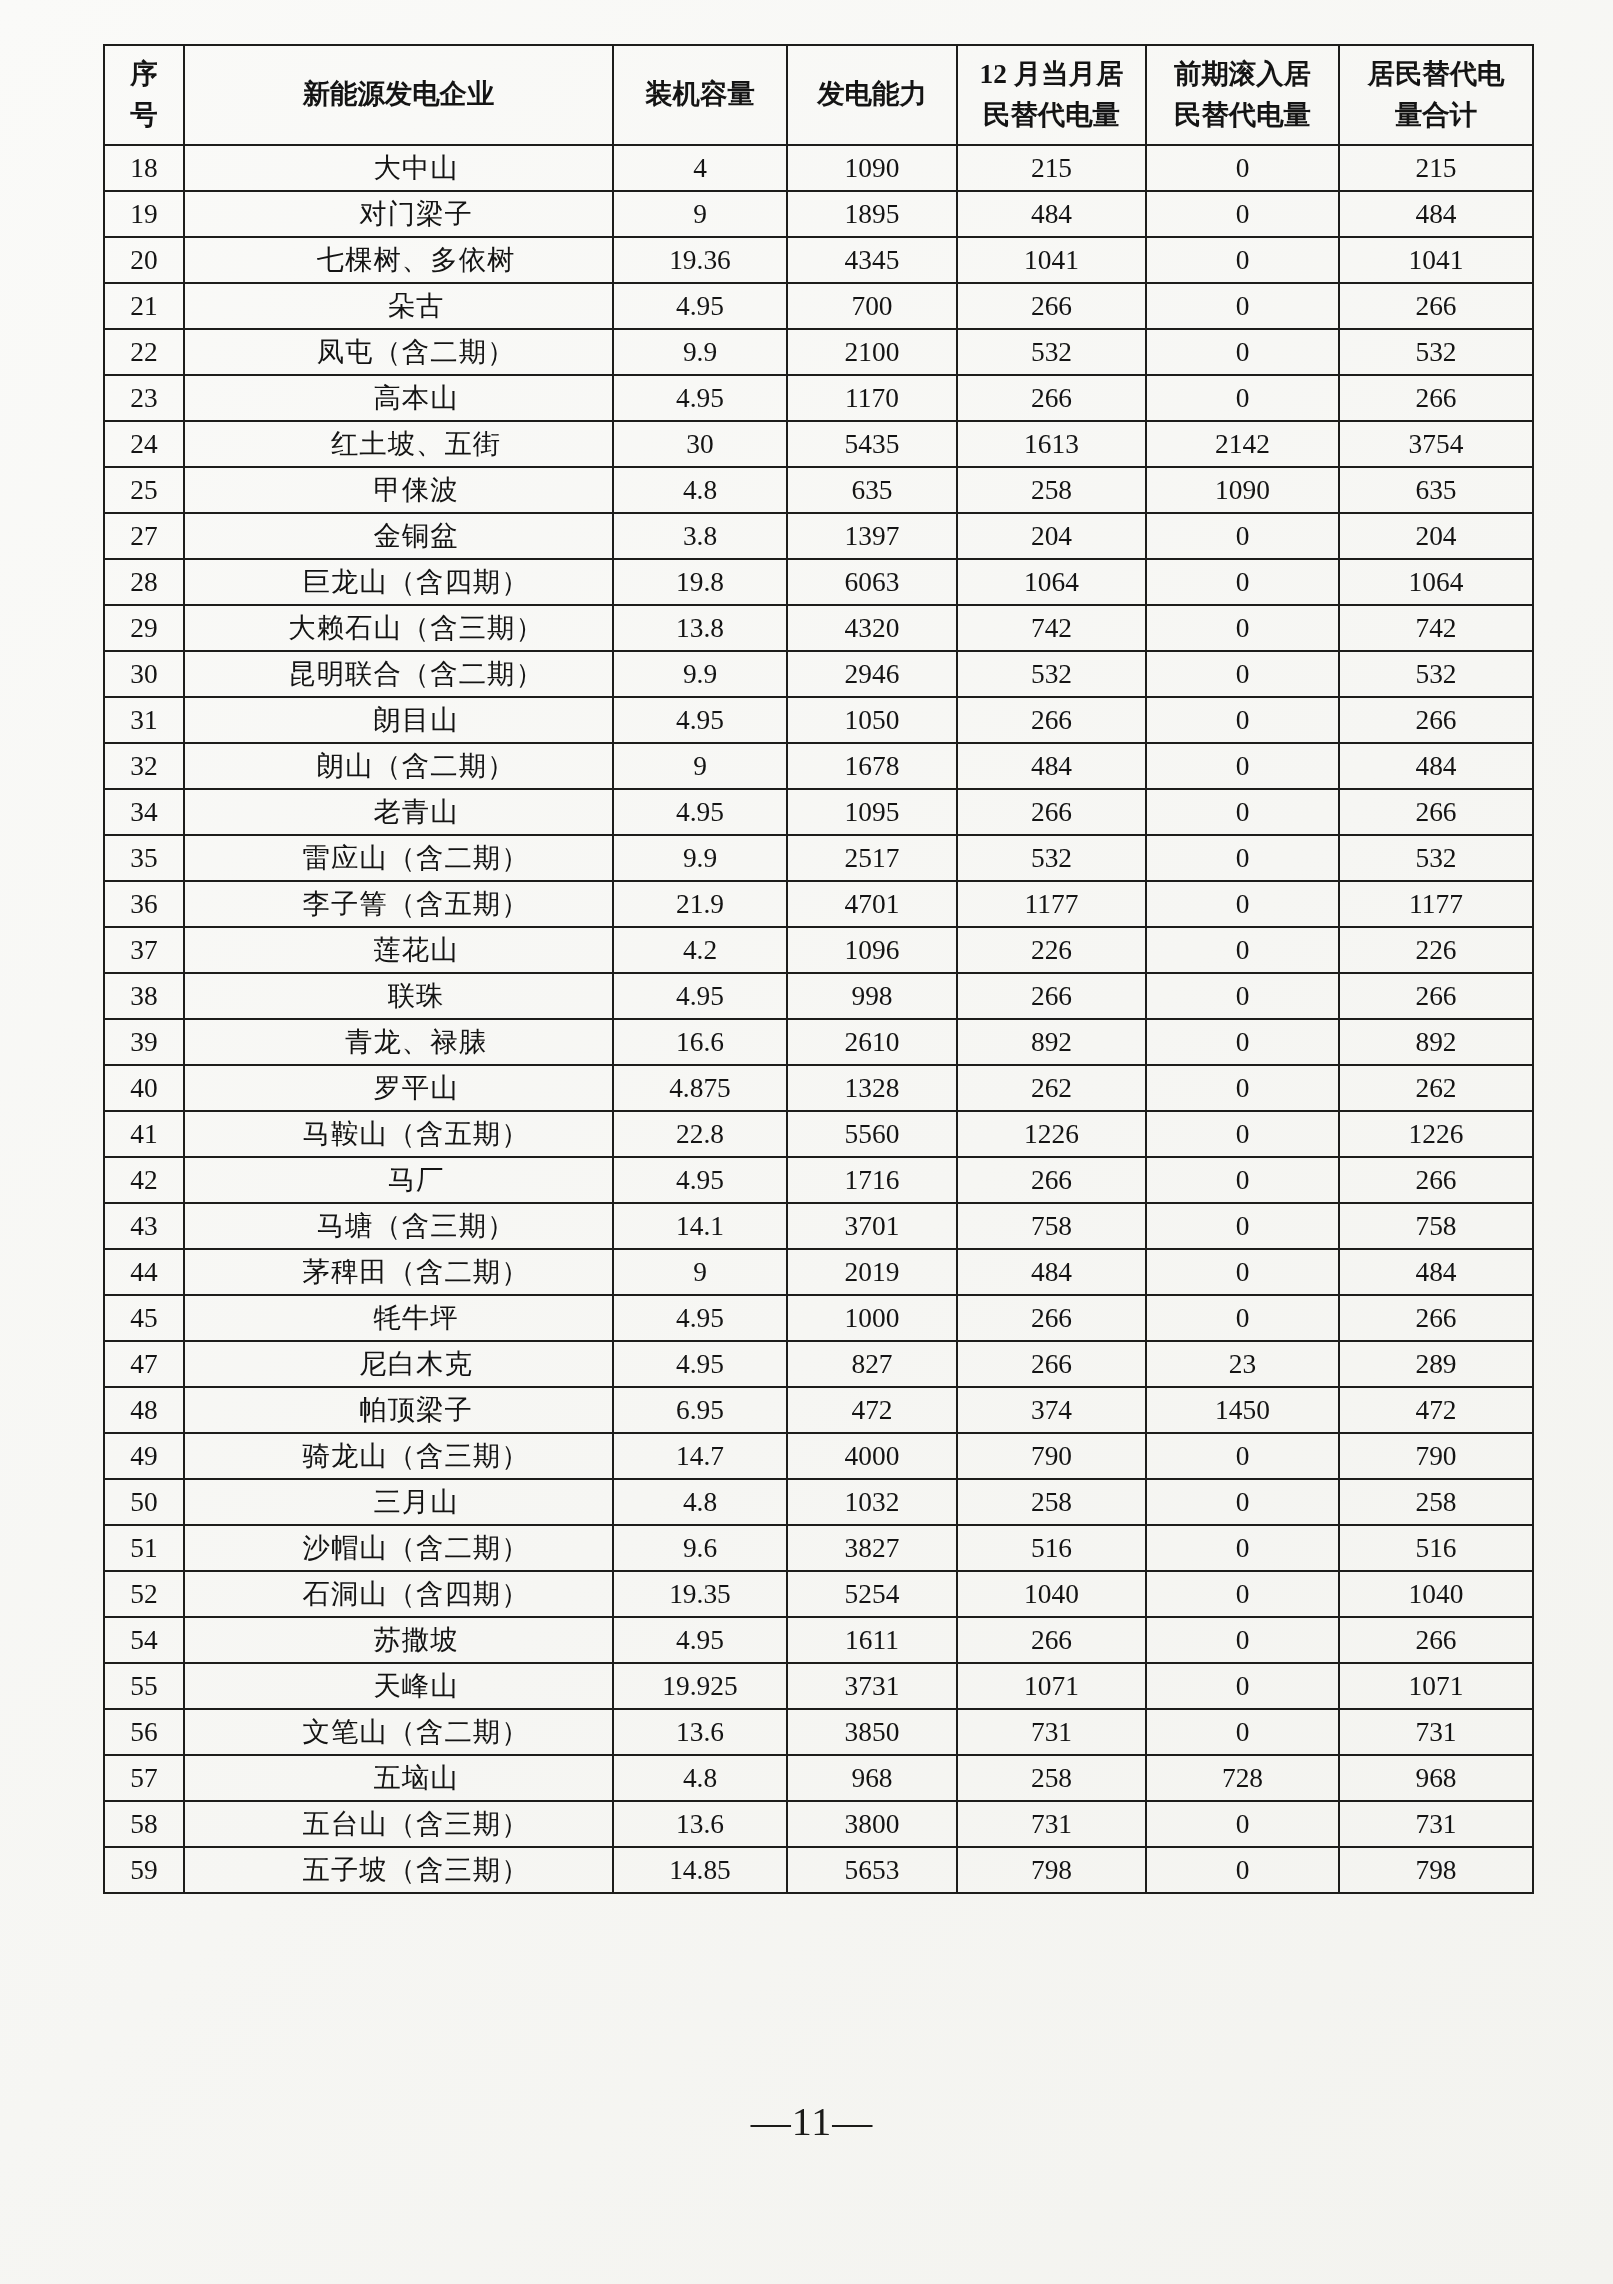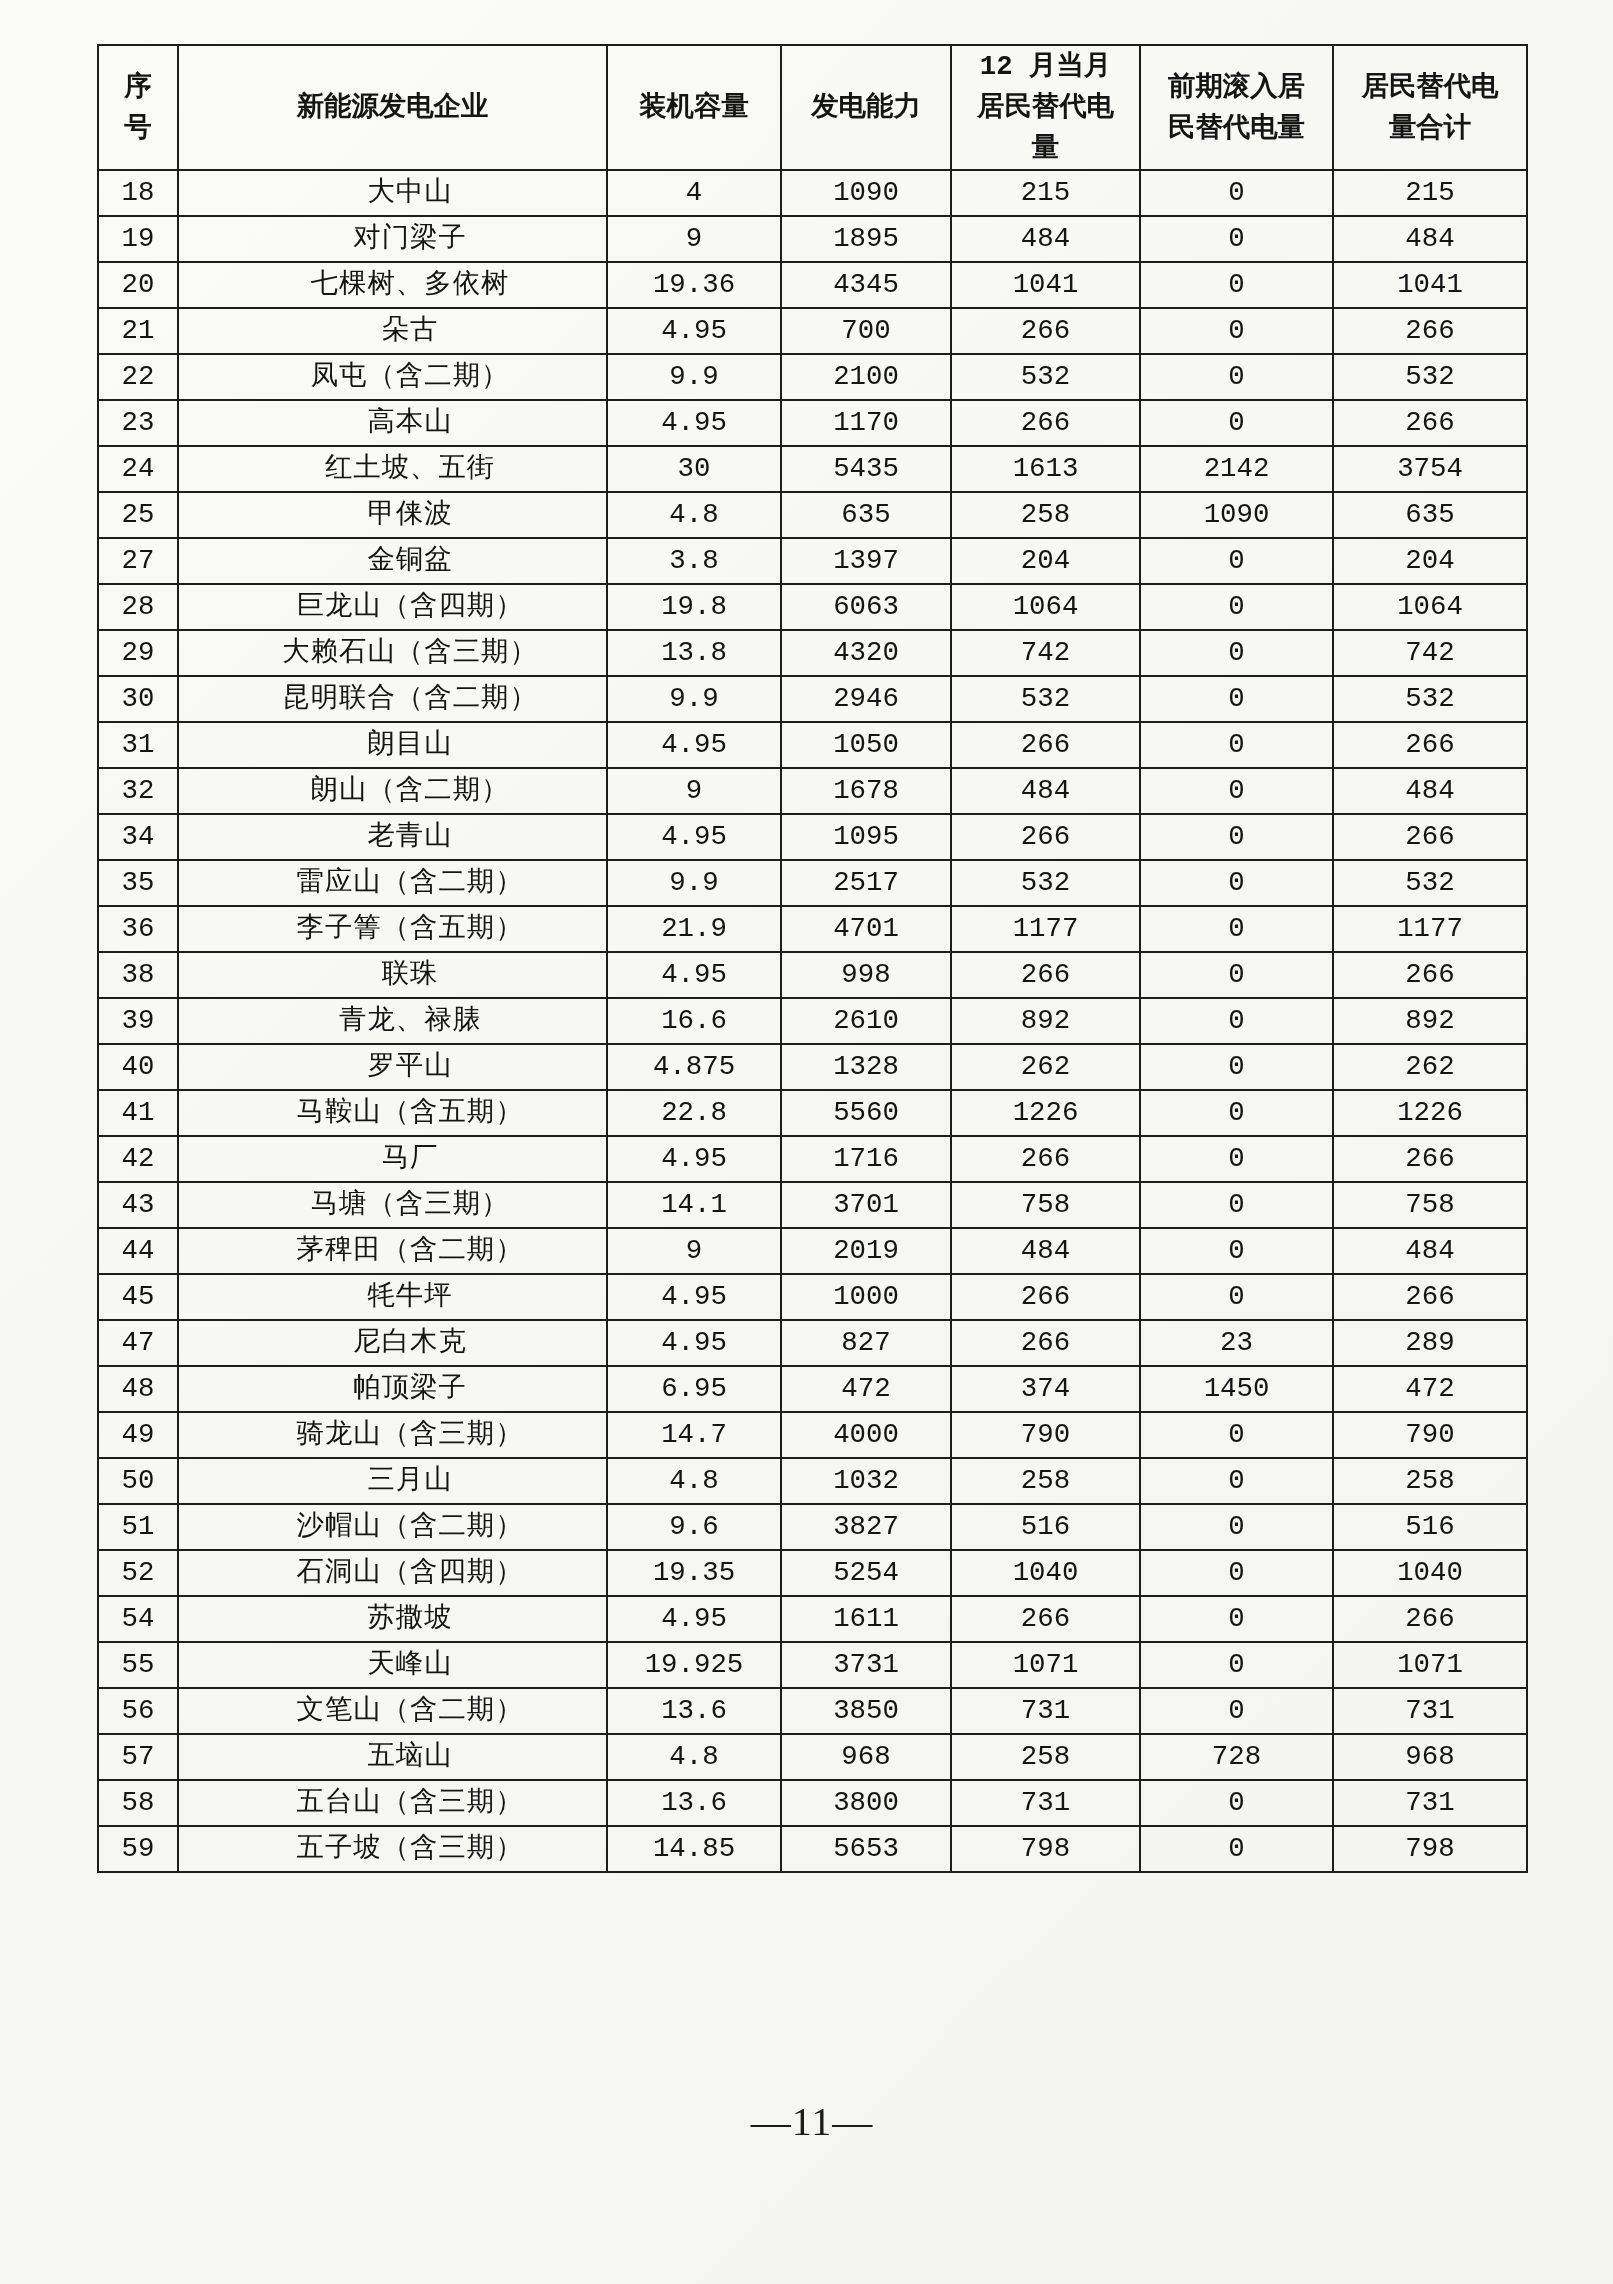--- a/index.html
+++ b/index.html
@@ -8,24 +8,23 @@
     background:#e9e9e6;
     font-family:"Liberation Serif","DejaVu Serif",serif;
     color:#141414;
   }
   .page{
     position:relative;width:1613px;height:2285px;
     background:linear-gradient(135deg,#fafaf8 0%,#f6f6f3 55%,#f3f3ef 100%);
     overflow:hidden;
   }
   table.power{
-    position:absolute;left:97px;top:44px;width:1430px;
+    position:absolute;left:103px;top:44px;width:1430px;
     border-collapse:collapse;table-layout:fixed;
     background:transparent;
-    font-family:Liberation Mono, monospace;
   }
   table.power th,table.power td{
     border:2px solid #1d1d1b;
     text-align:center;vertical-align:middle;
     font-size:27.4px;line-height:1.35;
     padding:0 3.9px;
     overflow:hidden;
   }
   table.power{border:2.9px solid #1a1a18;}
   table.power thead th{
@@ -217,20 +216,29 @@
         <tr>
           <td class="cell-serial">36</td>
           <td class="cell-enterprise">李子箐（含五期）</td>
           <td class="cell-installed-capacity">21.9</td>
           <td class="cell-generation-capability">4701</td>
           <td class="cell-december-replacement">1177</td>
           <td class="cell-previous-rollin">0</td>
           <td class="cell-replacement-total">1177</td>
         </tr>
         <tr>
+          <td class="cell-serial">37</td>
+          <td class="cell-enterprise">莲花山</td>
+          <td class="cell-installed-capacity">4.2</td>
+          <td class="cell-generation-capability">1096</td>
+          <td class="cell-december-replacement">226</td>
+          <td class="cell-previous-rollin">0</td>
+          <td class="cell-replacement-total">226</td>
+        </tr>
+        <tr>
           <td class="cell-serial">38</td>
           <td class="cell-enterprise">联珠</td>
           <td class="cell-installed-capacity">4.95</td>
           <td class="cell-generation-capability">998</td>
           <td class="cell-december-replacement">266</td>
           <td class="cell-previous-rollin">0</td>
           <td class="cell-replacement-total">266</td>
         </tr>
         <tr>
           <td class="cell-serial">39</td>

